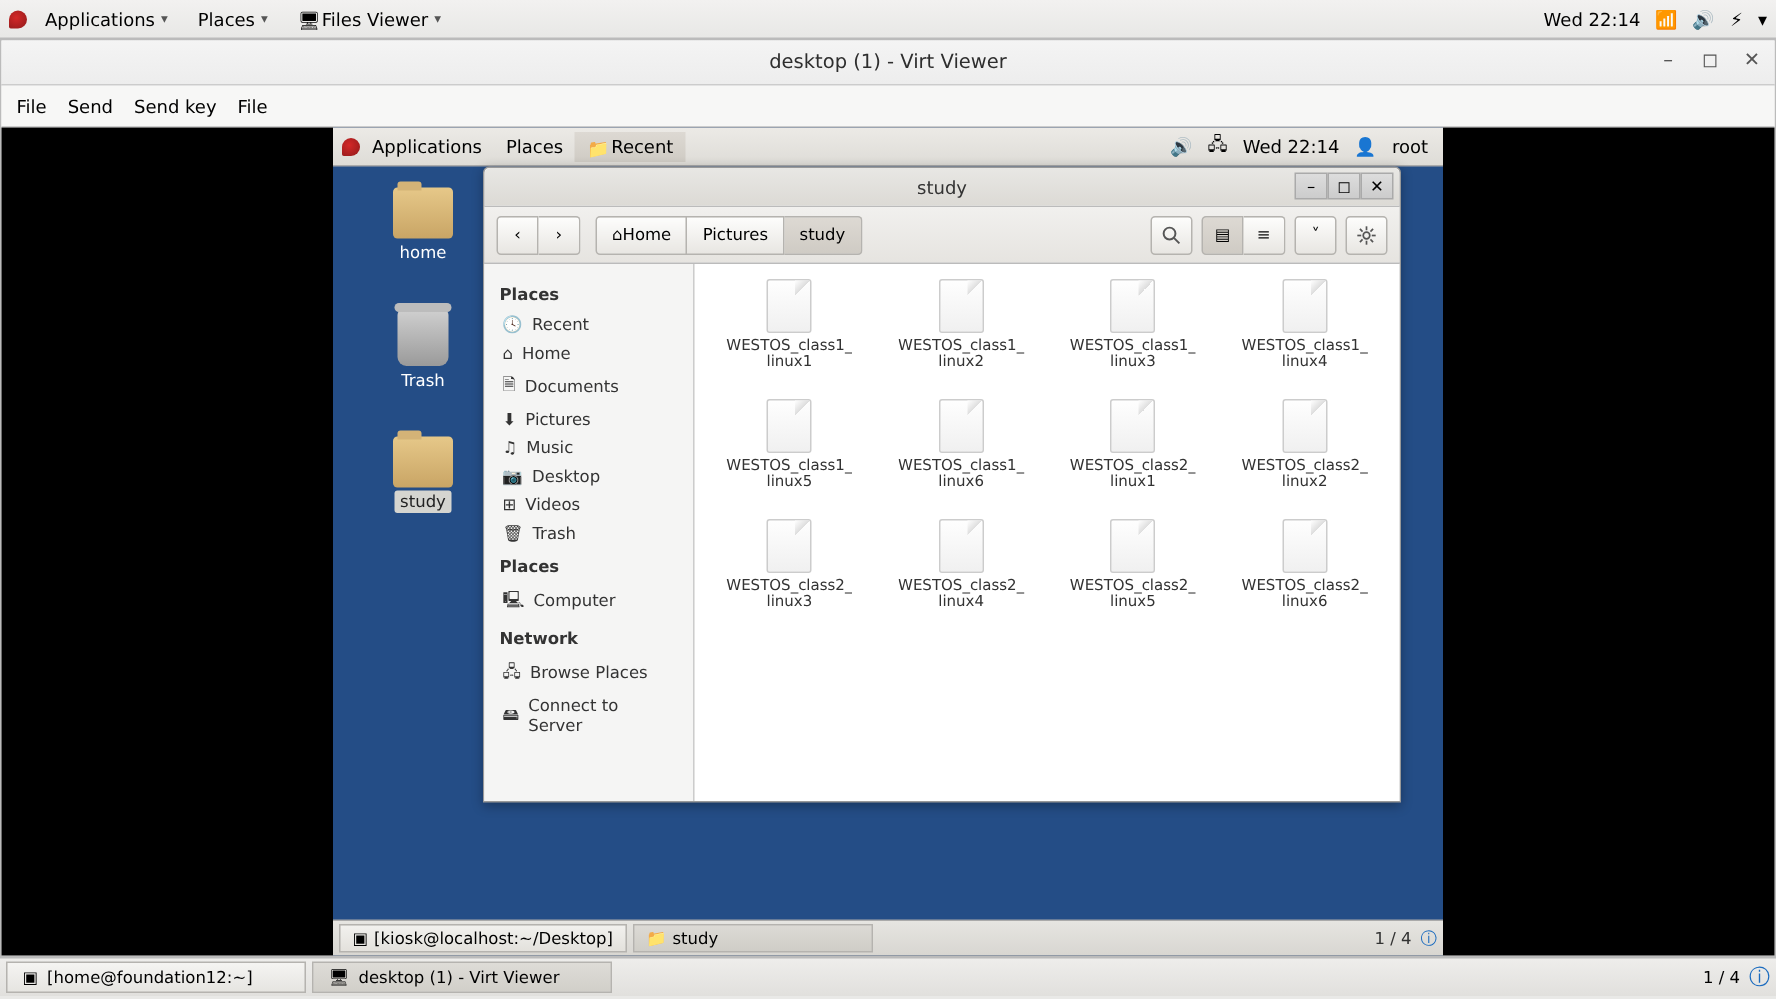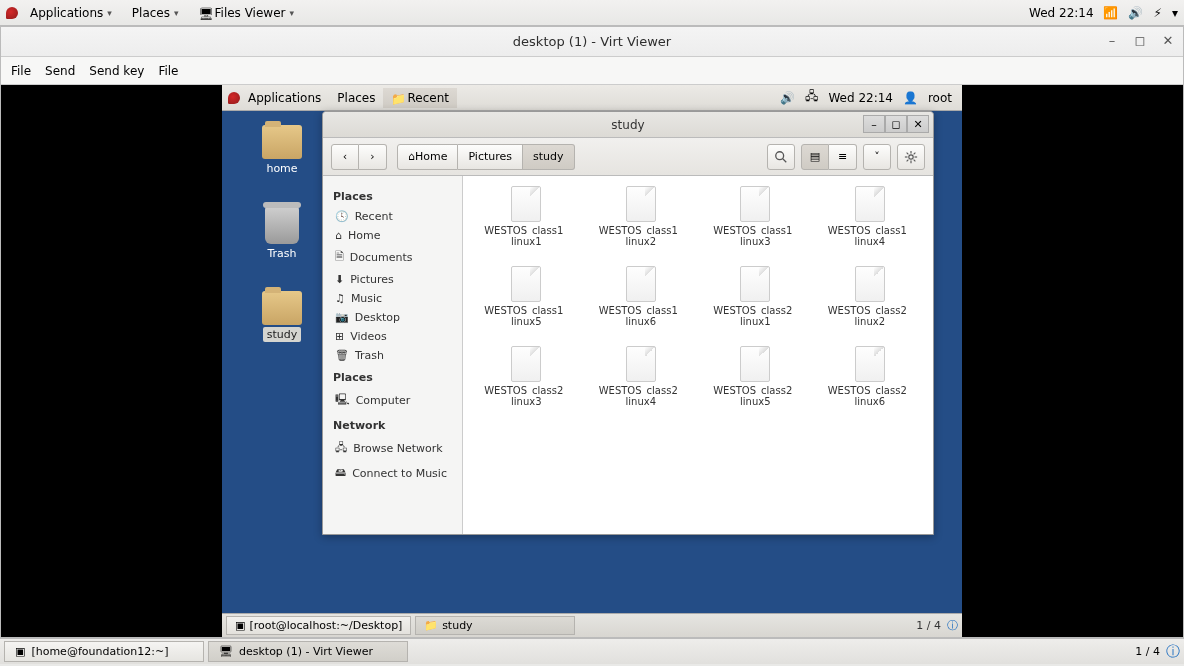--- a/index.html
+++ b/index.html
@@ -244,25 +244,25 @@
                 <span>Trash</span>
               </div>
             <div class="hdr">Places</div>
             <div class="sitem">
                 <span>🖳</span>
                 <span>Computer</span>
               </div>
             <div class="hdr">Network</div>
             <div class="sitem">
                 <span>🖧</span>
-                <span>Browse Network</span>
+                <span>Browse Places</span>
               </div>
             <div class="sitem">
                 <span>🖴</span>
-                <span>Connect to Music</span>
+                <span>Connect to Server</span>
               </div>
           </div>
           <div class="file-grid" id="file-grid">
               <div class="file">
                 <div class="fico"></div>
                 <div class="l1">WESTOS_class1_</div>
                 <div class="l1">linux1</div>
               </div>
               <div class="file">
                 <div class="fico"></div>
@@ -319,21 +319,21 @@
                 <div class="l1">WESTOS_class2_</div>
                 <div class="l1">linux6</div>
               </div>
             </div>
         </div>
       </div>
 
       <div class="guest-taskbar">
         <div class="titem">
           <span>▣</span>
-          <span>[root@localhost:~/Desktop]</span>
+          <span>[kiosk@localhost:~/Desktop]</span>
         </div>
         <div class="titem active">
           <span>📁</span>
           <span>study</span>
         </div>
         <div class="tspacer"></div>
         <span class="pager">1 / 4</span>
         <span style="color:#1a6bbf;">ⓘ</span>
       </div>
 

